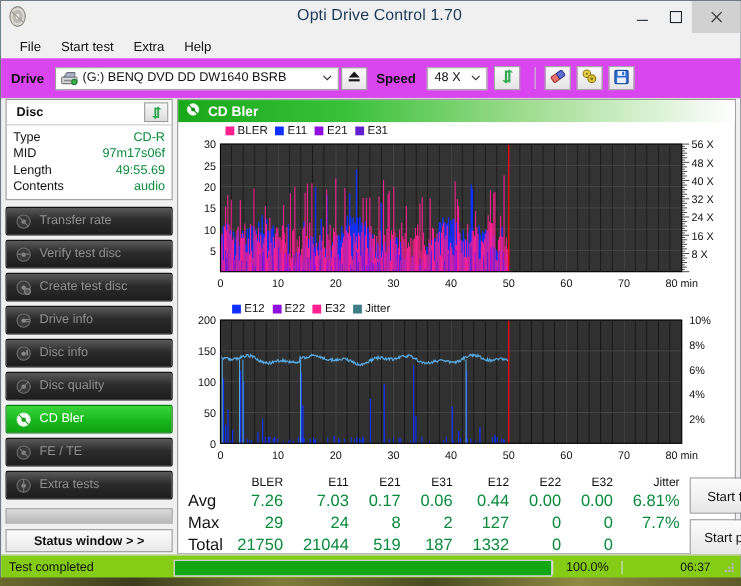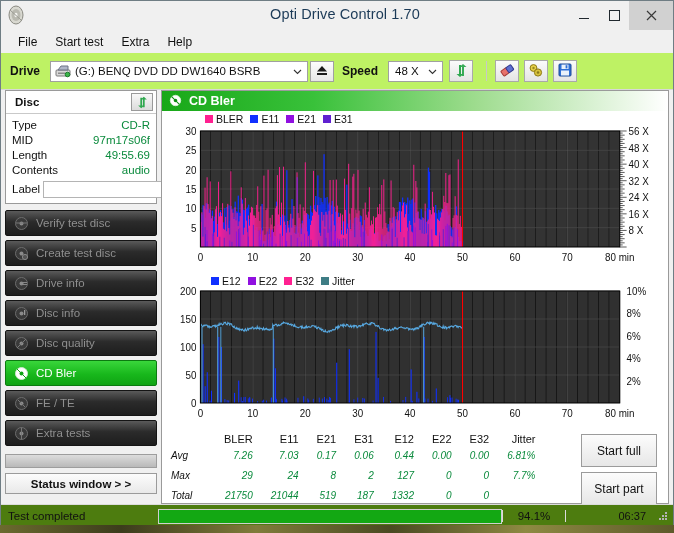--- a/index.html
+++ b/index.html
@@ -35,21 +35,21 @@
   .winbtn .mx{display:block;width:9px;height:9px;border:1px solid #20282e;}
   
   .menubar{
     height:22px;display:flex;align-items:center;padding-left:8px;gap:0;
     background:#f0f0f0;flex:0 0 auto;
   }
   .menuitem{padding:2px 9px;font-size:12px;color:#111;cursor:default;}
   
   .toolbar{
     height:36px;display:flex;align-items:center;flex:0 0 auto;
-    background:#bef264;border-bottom:1px solid #d8d8d8;padding-left:9px;
+    background:#d946ef;border-bottom:1px solid #d8d8d8;padding-left:9px;
   }
   .tb-label{font-size:12px;font-weight:bold;color:#111;margin-right:10px;}
   .combo{
     height:21px;border:1px solid #a0a0a0;background:#fff;display:flex;align-items:center;
     position:relative;box-sizing:border-box;
   }
   .combo.drive{width:258px;padding-left:4px;}
   .combo.speed{width:55px;padding-left:6px;margin-right:6px;}
   .combo .cval{font-size:11.5px;color:#111;white-space:nowrap;overflow:hidden;}
   .combo .arrow{position:absolute;right:5px;top:4px;width:9px;height:9px;}
@@ -115,32 +115,32 @@
   .panel-head .ptitle{font-size:12.5px;font-weight:bold;color:#fff;}
   .charts{flex:1 1 auto;padding:2px 3px 0 3px;display:flex;flex-direction:column;min-height:0;}
   .chartwrap{position:relative;}
   .legend{position:absolute;display:flex;gap:7px;align-items:center;z-index:5;}
   .lgi{display:flex;align-items:center;gap:3px;}
   .lgsw{width:8px;height:8px;display:inline-block;}
   .lgtx{font-size:10.5px;color:#111;}
   .stats{flex:0 0 auto;padding:3px 4px 2px 4px;display:flex;}
   .stats table{border-collapse:collapse;font-size:11px;}
   .stats th{font-weight:normal;color:#111;text-align:right;padding:0 9px 1px 9px;font-size:11px;}
-  .stats td{text-align:right;padding:0 9px;color:#0a8a3c;font-size:10px;height:14px;font-style:italic;}
+  .stats td{text-align:right;padding:0 9px;color:#0a8a3c;font-size:15px;height:14px;}
   .stats td.rowlab{text-align:left;color:#111;padding-left:2px;padding-right:4px;width:40px;}
   .stats th.rowlab{text-align:left;}
   .startbtns{margin-left:auto;display:flex;flex-direction:column;gap:5px;padding-right:4px;padding-top:1px;}
   .startbtn{
     width:76px;height:33px;border:1px solid #9b9b9b;background:linear-gradient(#fcfcfc,#e7e7e7);
     display:flex;align-items:center;justify-content:center;font-size:12px;color:#111;box-sizing:border-box;
   }
   
   .statusbar{
     height:22px;flex:0 0 auto;display:flex;align-items:center;
-    background:#4d7c0f;border-top:1px solid #dcdcdc;
+    background:#84cc16;border-top:1px solid #dcdcdc;
   }
   .sb-text{width:150px;padding-left:7px;font-size:11.5px;color:#111;}
   .sb-prog{
     flex:1 1 auto;height:15px;border:1px solid #cfcfcf;background:#fff;margin-right:0px;position:relative;box-sizing:border-box;
   }
   .sb-prog .fill{position:absolute;left:0;top:0;bottom:0;background:#13a813;}
   .sb-pct{width:62px;text-align:center;font-size:11.5px;color:#111;border-left:1px solid #dcdcdc;}
   .sb-time{width:80px;text-align:right;padding-right:10px;font-size:11px;color:#111;border-left:1px solid #dcdcdc;}
   .grip{width:14px;height:14px;margin-right:3px;}
   .desktop{position:absolute;left:0;bottom:0;width:674px;height:8px;
@@ -283,37 +283,34 @@
             <span class="dv">97m17s06f</span>
           </div>
           <div class="drow">
             <span class="dk">Length</span>
             <span class="dv">49:55.69</span>
           </div>
           <div class="drow">
             <span class="dk">Contents</span>
             <span class="dv">audio</span>
           </div>
-          <div class="label-row">
-            <span class="dk">Label</span>
-            <input class="label-input" type="text" value="" style="">
-            <span class="mini-btn">
-              <span>
-                <svg width="14" height="14" viewBox="0 0 14 14">
-                  <circle cx="7" cy="7" r="6" fill="#e9e39a" stroke="#9c9552"></circle>
-                  <circle cx="7" cy="7" r="3" fill="#c9c06a"></circle>
-                  <circle cx="7" cy="7" r="1.2" fill="#f6f3d4"></circle>
-                </svg>
-              </span>
-            </span>
-          </div>
         </div>
       </div>
 
       <div class="nav">
+        <div class="navbtn">
+          <span class="nicon">
+            <svg width="15" height="15" viewBox="0 0 15 15">
+                <circle cx="7.5" cy="7.5" r="6" fill="#3a3a3a" stroke="#6d6d6d"></circle>
+                <circle cx="7.5" cy="7.5" r="2" fill="#8a8a8a"></circle>
+                <path d="M3 3 L12 12" stroke="#777" stroke-width="1"></path>
+              </svg>
+          </span>
+          <span class="ntext">Transfer rate</span>
+        </div>
         <div class="navbtn">
           <span class="nicon">
             <svg width="15" height="15" viewBox="0 0 15 15">
                 <circle cx="7.5" cy="7.5" r="6" fill="#3a3a3a" stroke="#6d6d6d"></circle>
                 <circle cx="7.5" cy="7.5" r="2" fill="#8a8a8a"></circle>
                 <path d="M2 7 L13 7" stroke="#777" stroke-width="1"></path>
               </svg>
           </span>
           <span class="ntext">Verify test disc</span>
         </div>
@@ -1410,21 +1407,21 @@
 
       </div>
     </div>
   </div>
 
   <div class="statusbar">
     <span class="sb-text">Test completed</span>
     <div class="sb-prog">
       <div class="fill" id="progfill" style="width: 100%;"></div>
     </div>
-    <span class="sb-pct">94.1%</span>
+    <span class="sb-pct">100.0%</span>
     <span class="sb-time">06:37</span>
     <span class="grip">
       <svg width="14" height="14" viewBox="0 0 14 14">
         <g fill="#b5b5b5">
           <rect x="9" y="9" width="2" height="2"></rect>
             <rect x="6" y="9" width="2" height="2"></rect>
           <rect x="9" y="6" width="2" height="2"></rect>
             <rect x="3" y="9" width="2" height="2"></rect>
           <rect x="6" y="6" width="2" height="2"></rect>
             <rect x="9" y="3" width="2" height="2"></rect>

